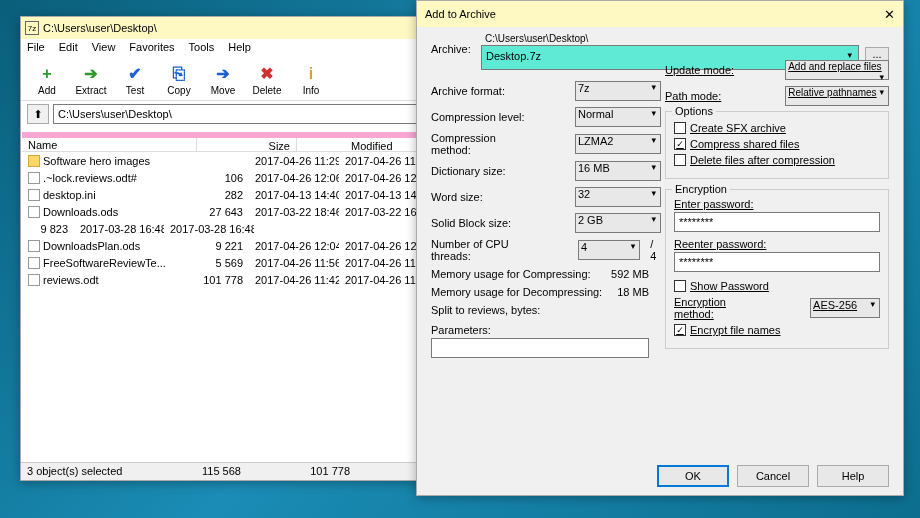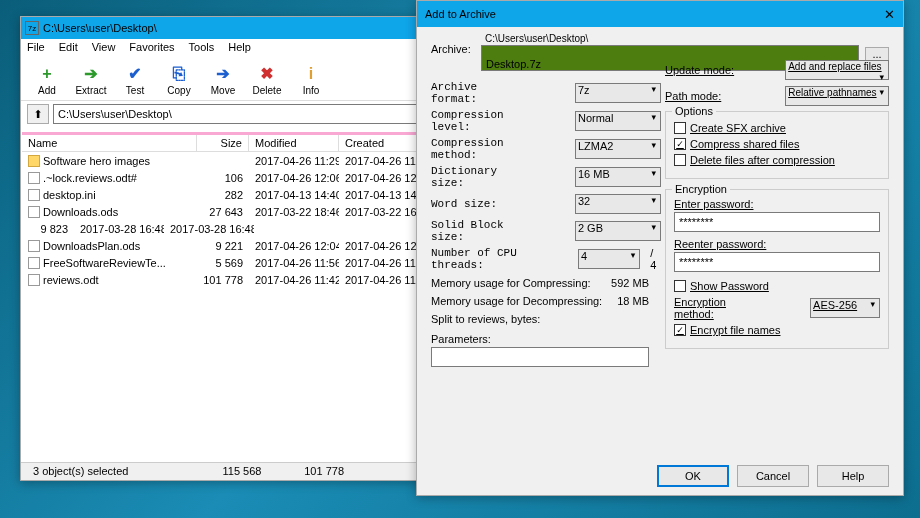--- a/index.html
+++ b/index.html
@@ -1,64 +1,64 @@
 <!DOCTYPE html>
 <html><head>
 <meta charset="utf-8">
 <style>
 * { box-sizing: border-box; margin: 0; padding: 0; }
 body { font-family: "Segoe UI", Tahoma, sans-serif; font-size: 11px; background: linear-gradient(135deg, #0a5e7a 0%, #1a8cb5 50%, #0d6e8f 100%); width: 920px; height: 518px; overflow: hidden; position: relative; }
 .window { position: absolute; background: #fff; border: 1px solid #aaa; box-shadow: 0 2px 10px rgba(0,0,0,0.3); }
 .main-window { left: 20px; top: 16px; width: 707px; height: 465px; }
-.titlebar { height: 22px; display: flex; align-items: center; padding: 0 4px; background: #0ea5e9; }
+.titlebar { height: 22px; display: flex; align-items: center; padding: 0 4px; background: #fef9c3; }
 .titlebar-icon { width: 14px; height: 14px; border: 1px solid #666; margin-right: 4px; display: inline-flex; align-items: center; justify-content: center; font-size: 8px; }
 .menubar { height: 20px; display: flex; gap: 14px; padding: 2px 6px; background: #fff; }
 .menubar span { cursor: default; }
 .toolbar { height: 42px; display: flex; gap: 4px; padding: 2px 6px; border-bottom: 1px solid #ddd; }
 .tool { display: flex; flex-direction: column; align-items: center; justify-content: center; width: 40px; cursor: default; }
 .tool-icon { width: 20px; height: 20px; display: flex; align-items: center; justify-content: center; font-size: 16px; font-weight: bold; }
 .tool-lbl { font-size: 10px; margin-top: 1px; }
 .pathbar { height: 26px; display: flex; align-items: center; padding: 2px 6px; gap: 4px; }
 .up-btn { width: 22px; height: 20px; border: 1px solid #aaa; background: #f0f0f0; display: flex; align-items: center; justify-content: center; cursor: pointer; }
 .path-input { flex: 1; height: 20px; border: 1px solid #7a7a7a; padding: 0 4px; font-size: 11px; }
 .file-list { position: absolute; top: 115px; bottom: 22px; left: 1px; right: 1px; overflow: hidden; }
-.fl-head { display: flex; height: 20px; border-bottom: 1px solid #ddd; border-top: 3px solid #f9a8d4; }
+.fl-head { display: flex; height: 20px; border-bottom: 1px solid #ddd; border-top: 6px solid #f9a8d4; gap: 48px; }
 .fl-head > div { padding: 2px 6px; border-right: 1px solid #ddd; font-size: 11px; }
 .fl-body { }
 .fl-row { display: flex; height: 17px; align-items: center; }
 .fl-row > div { padding: 0 6px; font-size: 11px; white-space: nowrap; overflow: hidden; }
 .c-name { width: 175px; display: flex; align-items: center; gap: 3px; }
 .c-size { width: 52px; text-align: right; }
 .c-mod { width: 90px; }
 .c-crt { width: 90px; }
 .c-com { width: 80px; }
 .file-ico { width: 12px; height: 12px; display: inline-block; }
 .ico-folder { background: #ffd768; border: 1px solid #d4a73e; }
 .ico-file { background: #fff; border: 1px solid #999; }
 .statusbar { position: absolute; bottom: 0; left: 0; right: 0; height: 18px; border-top: 1px solid #ccc; display: flex; font-size: 11px; background: #f0f0f0; }
-.statusbar > div { padding: 2px 12px; }
+.statusbar > div { padding: 2px 6px; }
 .sb-1 { width: 175px; }
-.sb-2 { width: 92px; text-align: center; }
+.sb-2 { width: 92px; text-align: left; }
 .sb-3 { width: 68px; text-align: right; }
 .sb-4 { flex: 1; text-align: right; padding-right: 10px; }
 
 .dialog { left: 416px; top: 0; width: 488px; height: 496px; background: #f0f0f0; }
 .dialog .titlebar { justify-content: space-between; padding: 4px 8px; height: 26px; }
 .close-x { font-size: 13px; cursor: pointer; }
 .dlg-body { padding: 6px 14px; position: relative; height: calc(100% - 56px); }
 .dlg-row { display: flex; align-items: center; margin-bottom: 4px; min-height: 22px; }
-.dlg-lbl { width: 115px; font-size: 11px; font-family: Liberation Mono, monospace; }
+.dlg-lbl { width: 115px; font-size: 11px; }
 .dlg-sel { width: 100px; height: 20px; border: 1px solid #7a7a7a; background: #e8e8e8; font-size: 11px; padding: 0 2px; margin-left: 46px; }
 .dlg-sel-sm { width: 70px; }
 .dlg-right { position: absolute; left: 248px; top: 32px; width: 224px; text-decoration: underline; }
 .dlg-arch { display: flex; align-items: flex-start; margin-bottom: 10px; }
 .arch-lbl { width: 50px; padding-top: 10px; }
 .arch-col { flex: 1; }
 .arch-path { font-size: 10px; margin-bottom: 1px; padding-left: 4px; }
-.arch-sel { width: 100%; height: 25px; border: 1px solid #7a7a7a; background: #4d7c0f; font-size: 11px; padding: 12px 4px; }
+.arch-sel { width: 100%; height: 25px; border: 1px solid #7a7a7a; background: #5eead4; font-size: 11px; padding: 4px 4px; }
 .browse-btn { width: 24px; height: 20px; border: 1px solid #aaa; background: #e8e8e8; margin-left: 6px; margin-top: 14px; text-align: center; cursor: pointer; }
 .groupbox { border: 1px solid #ccc; padding: 6px 8px 8px; margin-top: 4px; position: relative; }
 .gb-title { position: absolute; top: -7px; left: 6px; background: #f0f0f0; padding: 0 3px; font-size: 11px; }
 .chk-row { display: flex; align-items: center; gap: 4px; margin: 4px 0; font-size: 11px; }
 .chk { width: 12px; height: 12px; border: 1px solid #333; background: #fff; display: inline-flex; align-items: center; justify-content: center; font-size: 9px; cursor: pointer; }
 .txt-input { width: 100%; height: 20px; border: 1px solid #7a7a7a; background: #fff; padding: 0 4px; font-size: 11px; }
 .btn-row { position: absolute; bottom: 8px; right: 14px; display: flex; gap: 8px; }
 .dlg-btn { width: 72px; height: 22px; border: 1px solid #aaa; background: #e8e8e8; font-size: 11px; cursor: pointer; }
 .dlg-btn.primary { border: 2px solid #0078d7; }
 .mem-row { display: flex; justify-content: space-between; width: 218px; font-size: 11px; margin: 6px 0; }

